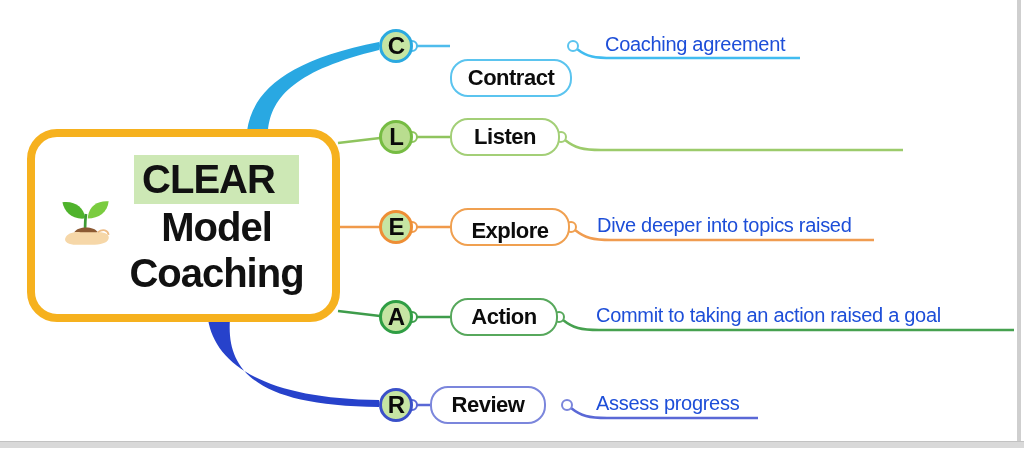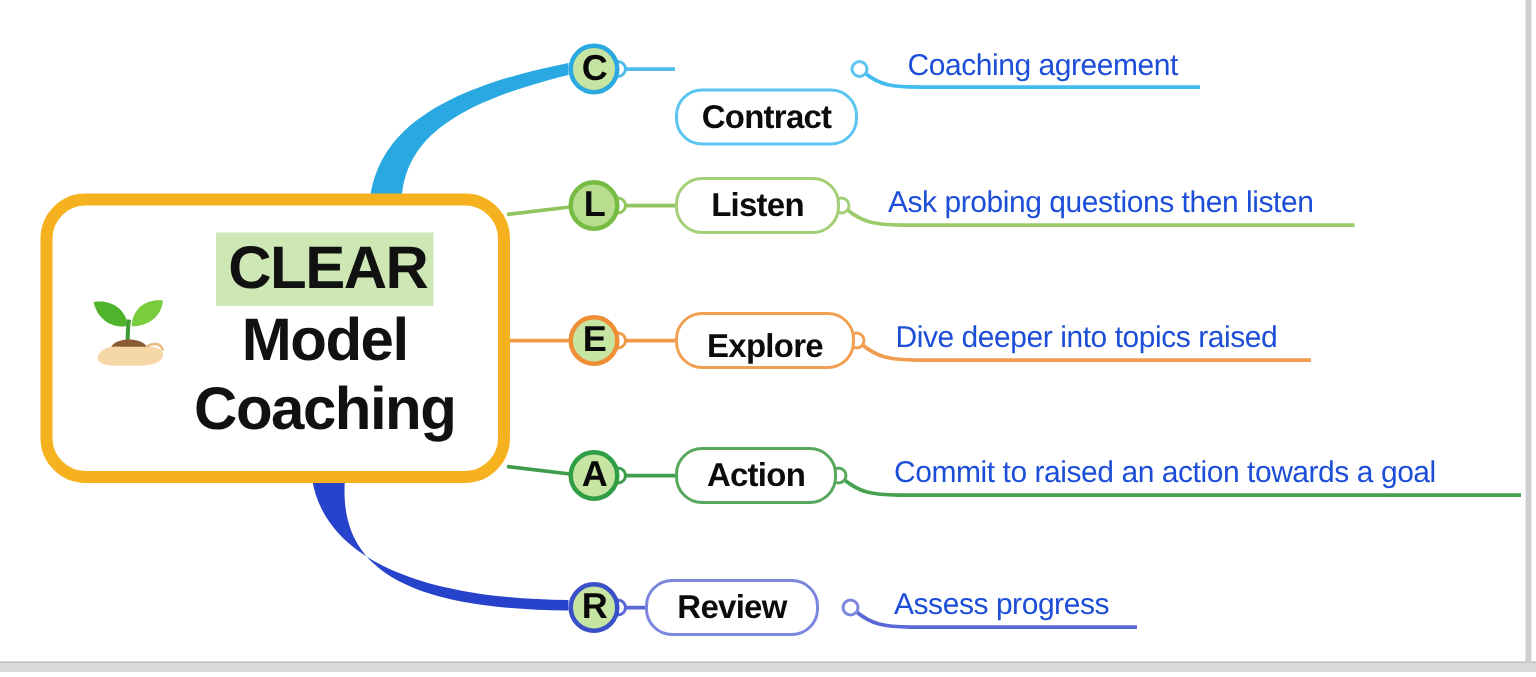--- a/index.html
+++ b/index.html
@@ -12,21 +12,21 @@
   .central{
     position:absolute;left:27px;top:129px;width:313px;height:193px;
     box-sizing:border-box;border:8px solid var(--node-border,#F6B11E);border-radius:30px;
     background:#fff;display:flex;align-items:center;z-index:2;
   }
   .central .icon-wrap{margin-left:22px;flex:0 0 auto;}
   .central .ctext{
     flex:1 1 auto;text-align:center;font-weight:bold;color:#111;
     font-size:40px;line-height:46px;letter-spacing:-1px;padding-right:14px;
   }
-  .central .hl{display:inline-block;padding:1px 4px 2px 8px;}
+  .central .hl{display:inline-block;padding:1px 24px 2px 8px;}
 
   .lcircle{
     position:absolute;width:34px;height:34px;box-sizing:border-box;border-radius:50%;
     border:3px solid #000;display:flex;align-items:center;justify-content:center;
     font-weight:bold;font-size:24px;color:#0a0a0a;z-index:3;letter-spacing:-1px;
   }
   .pill{
     position:absolute;height:38px;box-sizing:border-box;border:2.5px solid #000;
     border-radius:18px;background:#fff;display:flex;align-items:center;justify-content:center;
     font-weight:bold;font-size:22px;color:#0c0c0c;z-index:3;letter-spacing:-0.5px;
@@ -128,20 +128,19 @@
     <span>Explore</span>
     </div>
   <div class="pill" style="left: 450px; top: 298px; width: 108px; border-color: rgb(87, 168, 92);">
     <span>Action</span>
     </div>
   <div class="pill" style="left: 430px; top: 386px; width: 116px; border-color: rgb(123, 134, 220); text-align: right;">
     <span>Review</span>
     </div>
 
   <div class="desc" style="left:605px;top:33px;">Coaching agreement</div>
-  <div class="desc" style="left:592px;top:124px;">Ask probing questions then listen</div>
   <div class="desc" style="left:597px;top:214px;">Dive deeper into topics raised</div>
-  <div class="desc" style="left:596px;top:304px;">Commit to raised an action towards a goal</div>
+  <div class="desc" style="left:596px;top:304px;">Commit to taking an action raised a goal</div>
   <div class="desc" style="left:596px;top:392px;">Assess progress</div>
 
   <div class="frame-bottom"></div>
   <div class="frame-right"></div>
 </div>
 
 </body></html>

